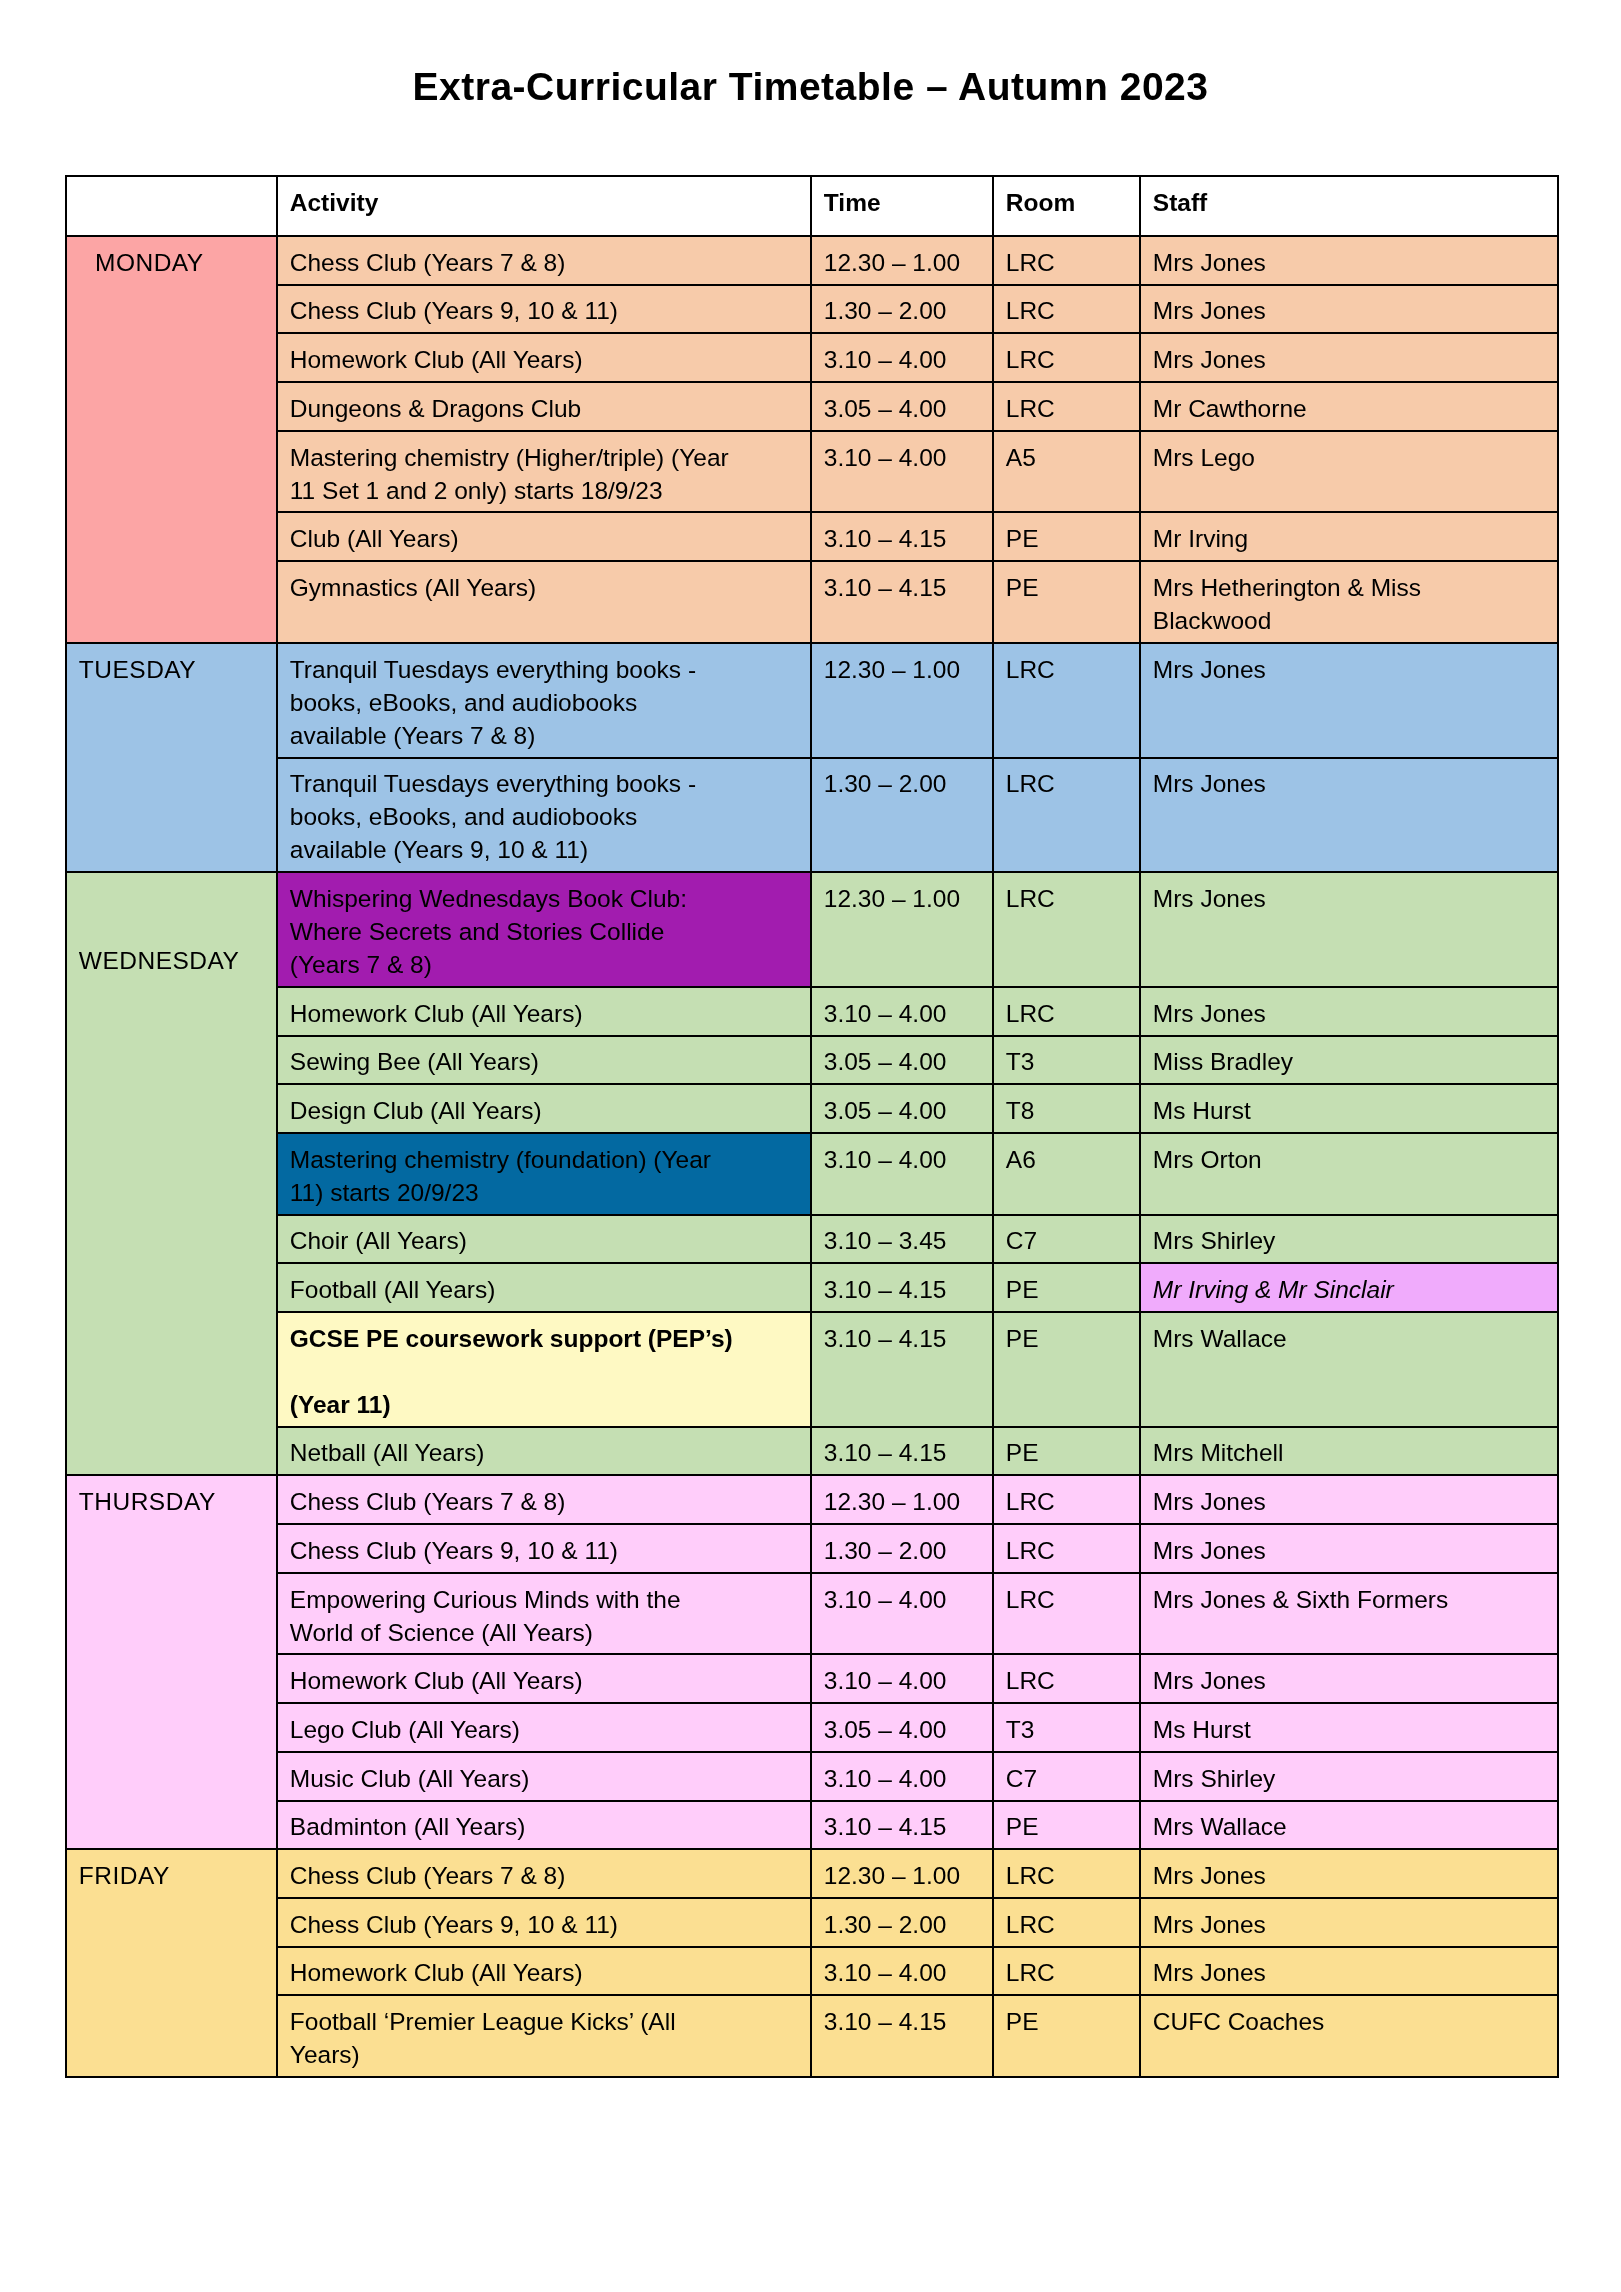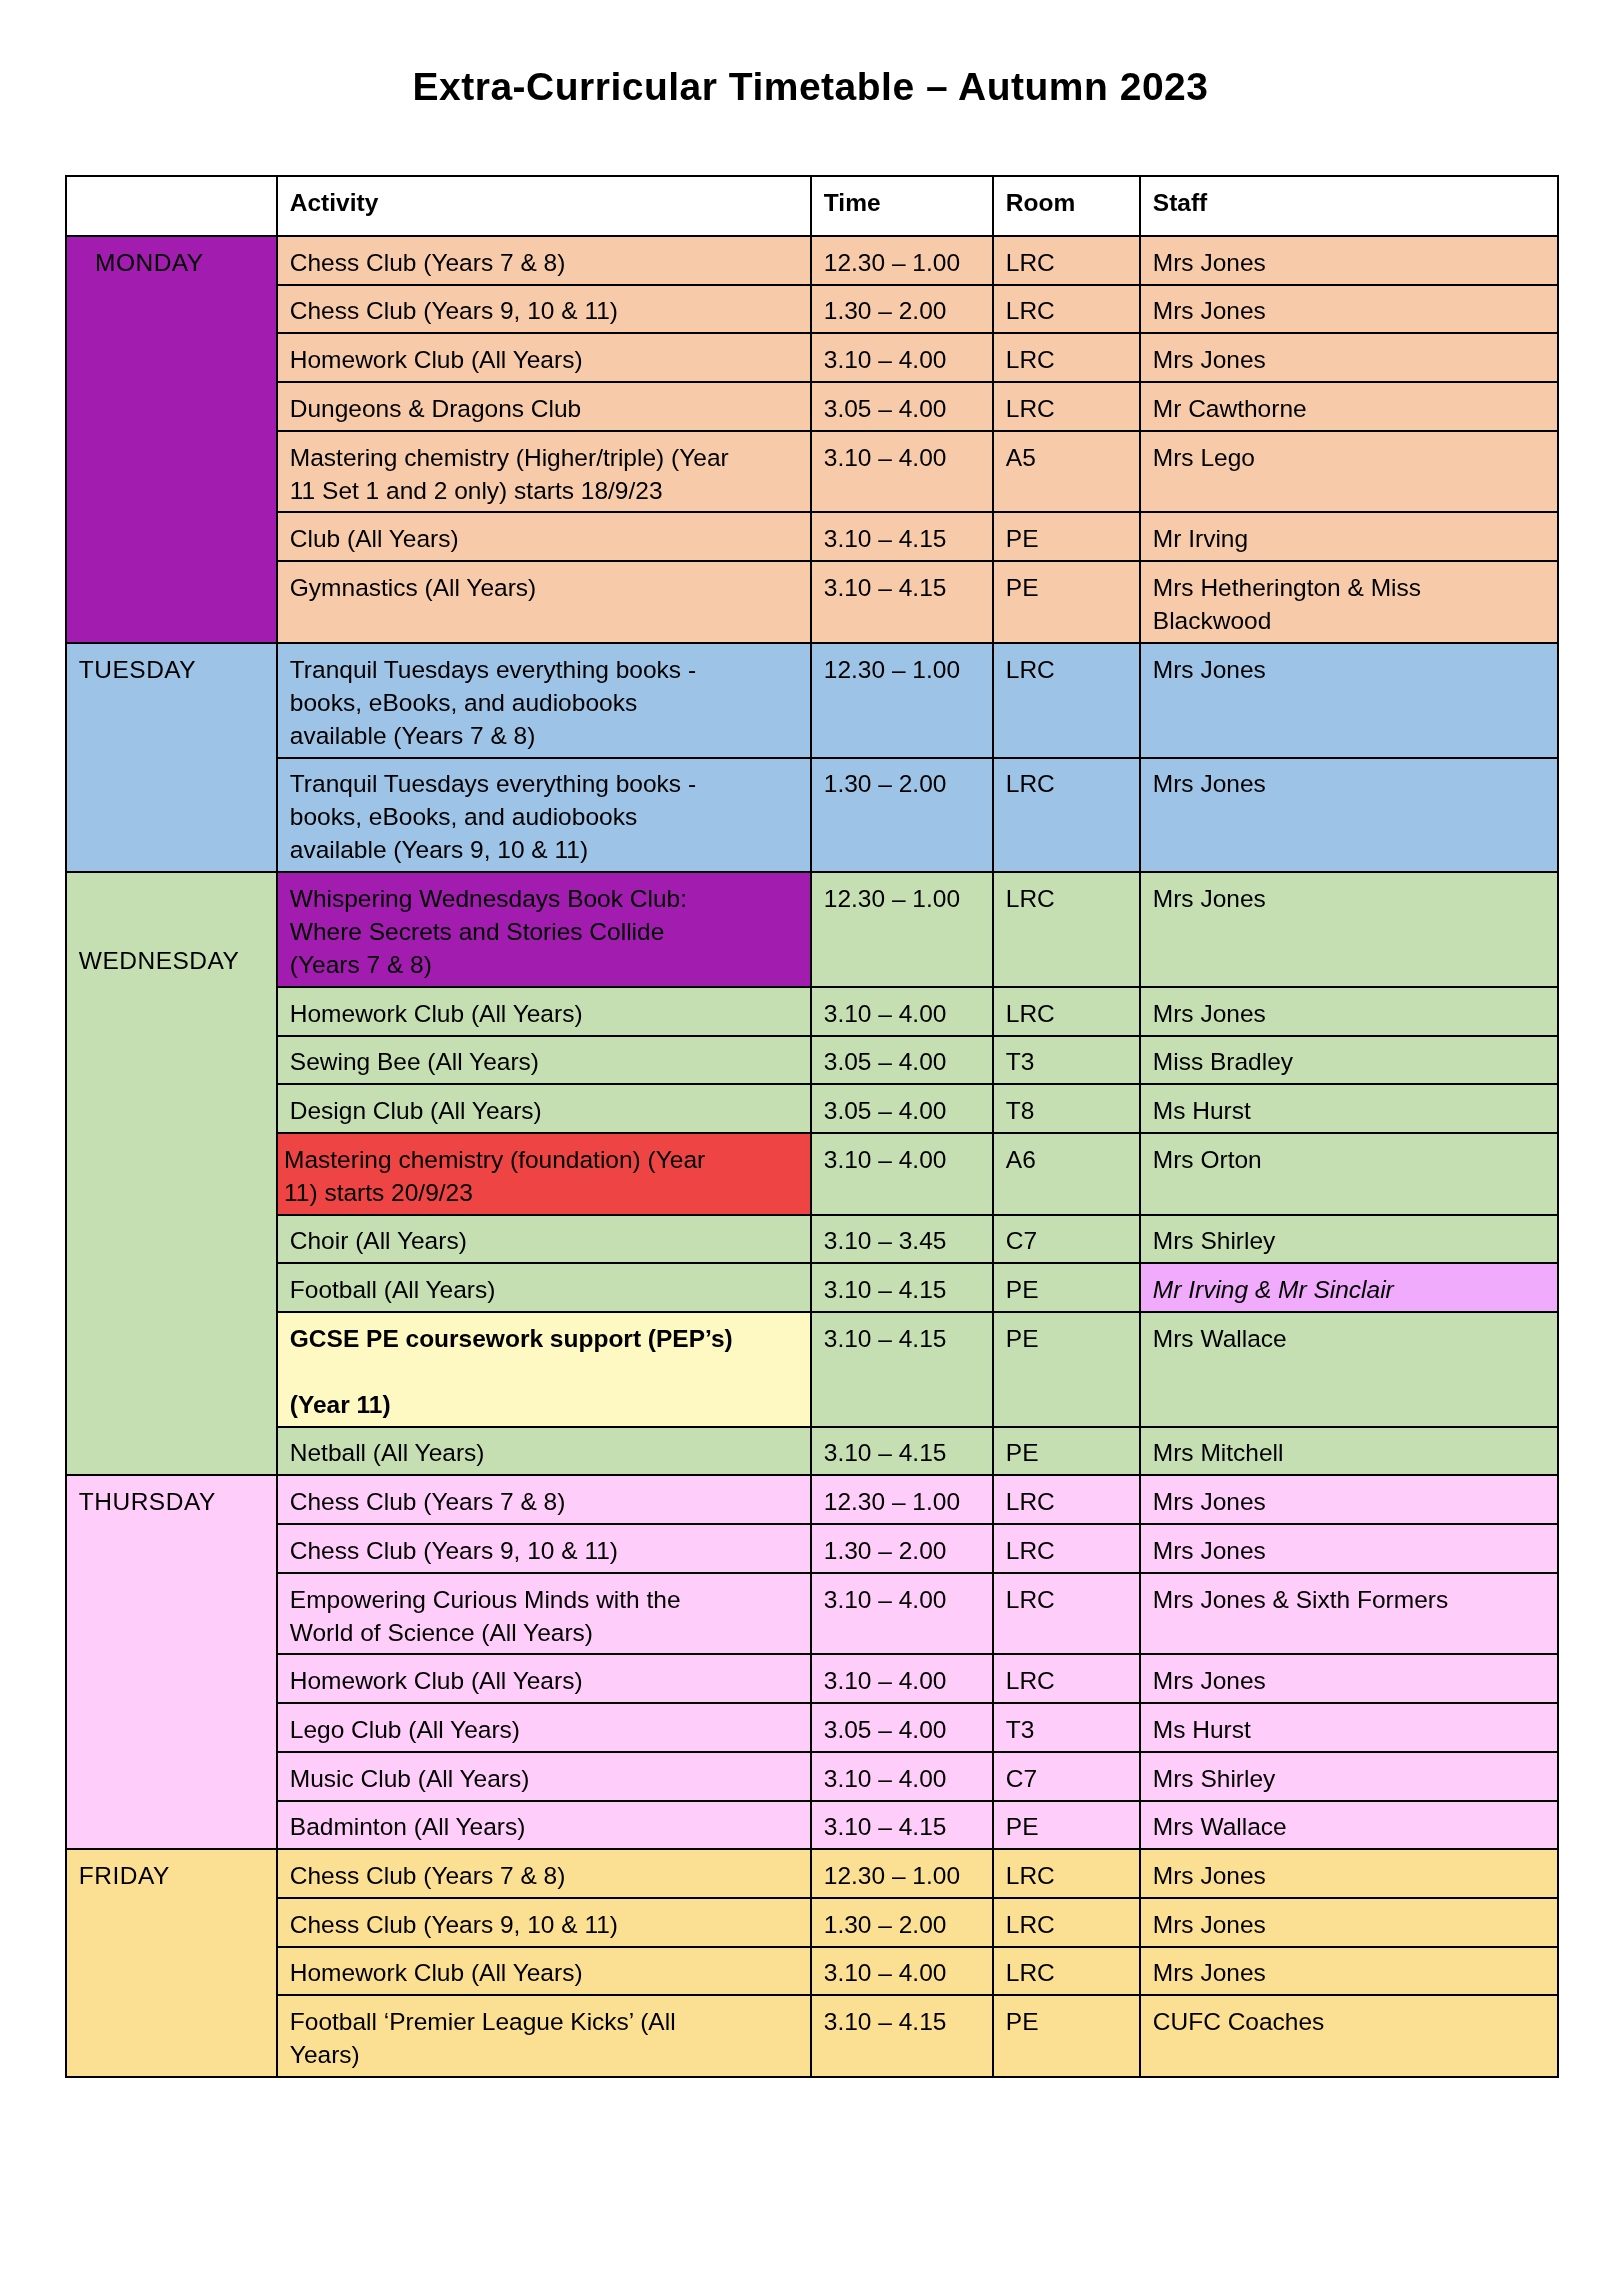--- a/index.html
+++ b/index.html
@@ -85,21 +85,21 @@
     <tr>
       <th></th>
       <th>Activity</th>
       <th>Time</th>
       <th>Room</th>
       <th>Staff</th>
     </tr>
   </thead>
   <tbody>
       <tr>
-        <td class="day-cell" rowspan="7" style="background: #a21caf; padding-left: 28px;">MONDAY</td>
+        <td class="day-cell" rowspan="7" style="background: #fca5a5; padding-left: 28px;">MONDAY</td>
         <td class="cell-activity" style="background: rgb(247, 203, 170);">Chess Club (Years 7 &amp; 8)</td>
         <td class="cell-time" style="background: rgb(247, 203, 170);">12.30 – 1.00</td>
         <td class="cell-room" style="background: rgb(247, 203, 170);">LRC</td>
         <td class="cell-staff" style="background: rgb(247, 203, 170);">Mrs Jones</td>
       </tr>
       <tr>
         <td class="cell-activity" style="background: rgb(247, 203, 170);">Chess Club (Years 9, 10 &amp; 11)</td>
         <td class="cell-time" style="background: rgb(247, 203, 170);">1.30 – 2.00</td>
         <td class="cell-room" style="background: rgb(247, 203, 170);">LRC</td>
         <td class="cell-staff" style="background: rgb(247, 203, 170);">Mrs Jones</td>
@@ -174,21 +174,21 @@
         <td class="cell-room" style="background: rgb(197, 223, 179);">T3</td>
         <td class="cell-staff" style="background: rgb(197, 223, 179);">Miss Bradley</td>
       </tr>
       <tr>
         <td class="cell-activity" style="background: rgb(197, 223, 179);">Design Club (All Years)</td>
         <td class="cell-time" style="background: rgb(197, 223, 179);">3.05 – 4.00</td>
         <td class="cell-room" style="background: rgb(197, 223, 179);">T8</td>
         <td class="cell-staff" style="background: rgb(197, 223, 179);">Ms Hurst</td>
       </tr>
       <tr>
-        <td class="cell-activity" style="background: #ef4444; padding-left: 6px;">Mastering chemistry (foundation) (Year
+        <td class="cell-activity" style="background: #0369a1;">Mastering chemistry (foundation) (Year
 11) starts 20/9/23</td>
         <td class="cell-time" style="background: rgb(197, 223, 179);">3.10 – 4.00</td>
         <td class="cell-room" style="background: rgb(197, 223, 179);">A6</td>
         <td class="cell-staff" style="background: rgb(197, 223, 179);">Mrs Orton</td>
       </tr>
       <tr>
         <td class="cell-activity" style="background: rgb(197, 223, 179);">Choir (All Years)</td>
         <td class="cell-time" style="background: rgb(197, 223, 179);">3.10 – 3.45</td>
         <td class="cell-room" style="background: rgb(197, 223, 179);">C7</td>
         <td class="cell-staff" style="background: rgb(197, 223, 179);">Mrs Shirley</td>

